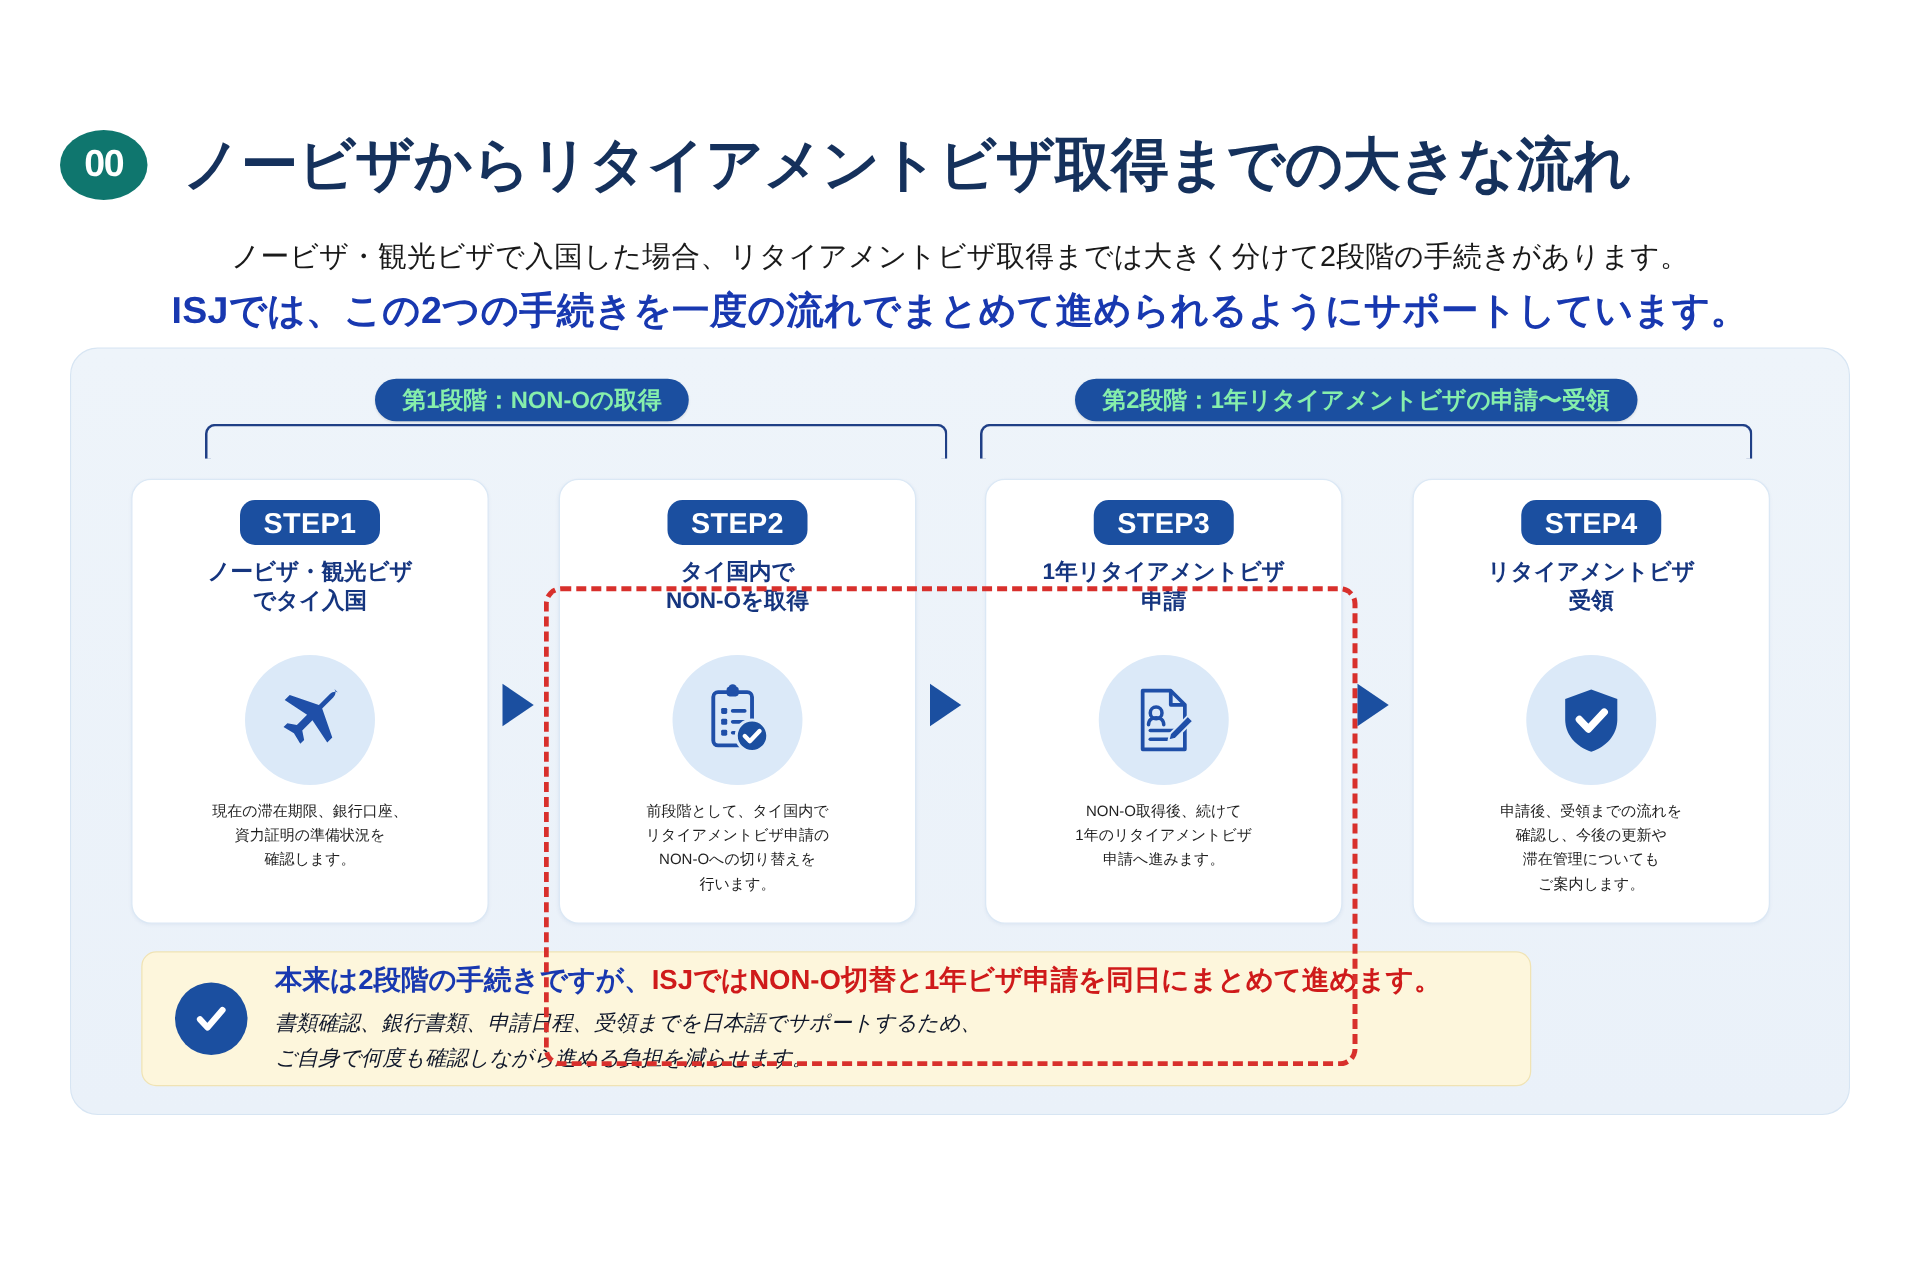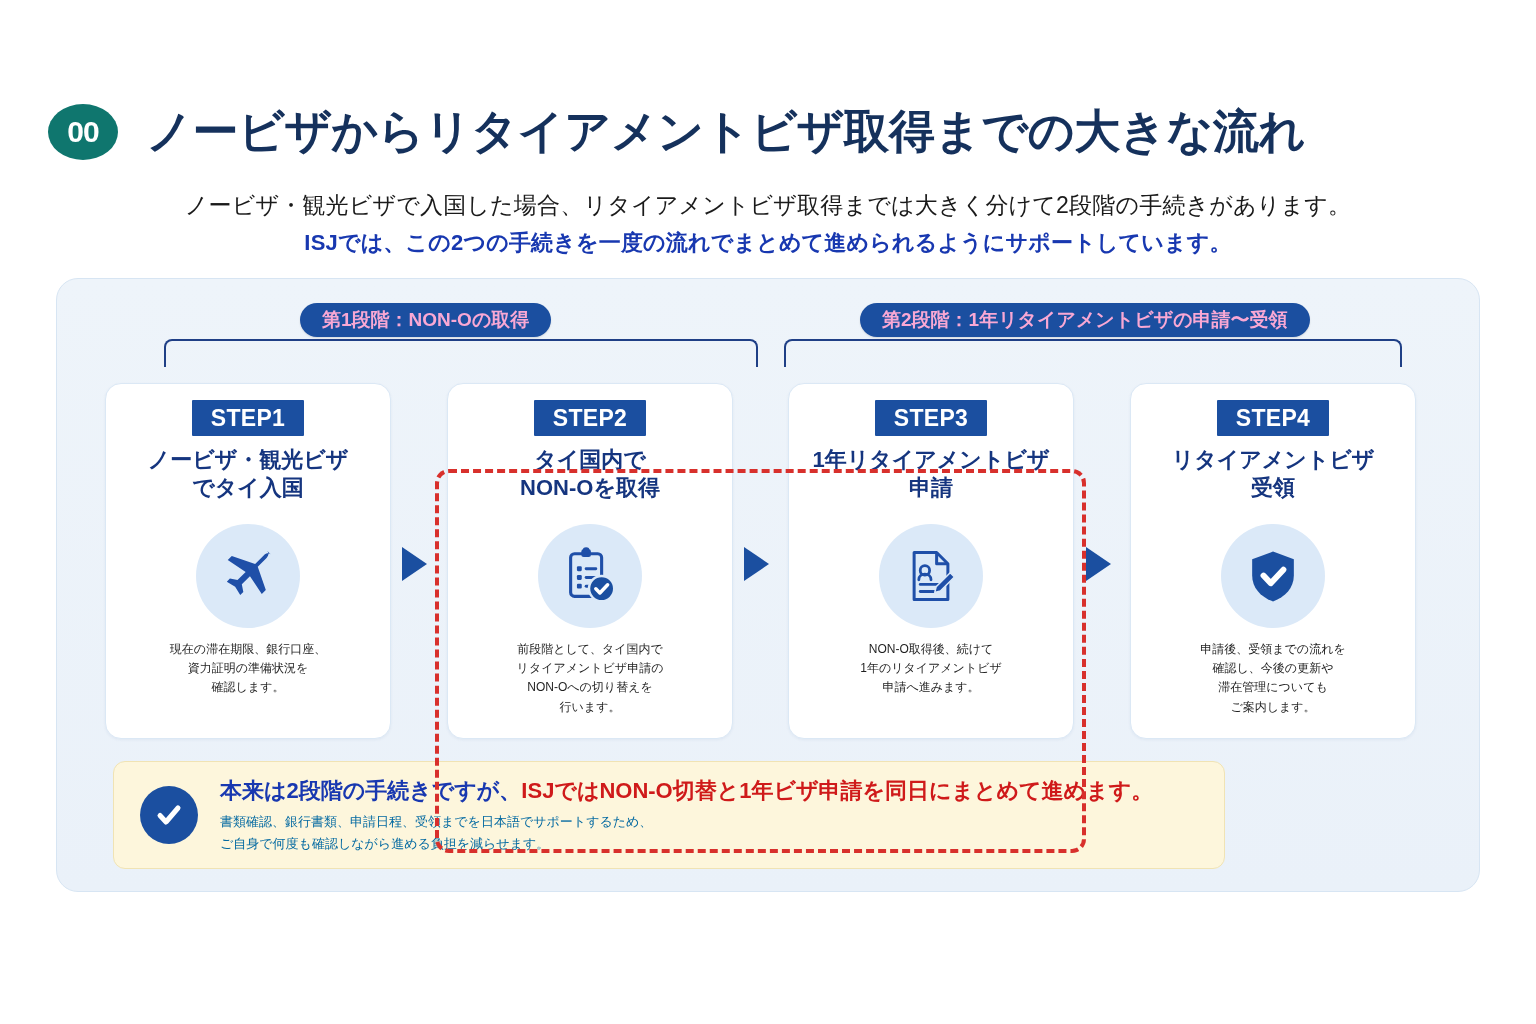--- a/index.html
+++ b/index.html
@@ -53,21 +53,21 @@
     text-align: center;
     font-size: 23px;
     color: #1a1a1a;
     letter-spacing: 0.2px;
   }
   .sub-line-2 {
     position: absolute;
     left: 0; right: 0;
     top: 228px;
     text-align: center;
-    font-size: 22px;
+    font-size: 30px;
     font-weight: bold;
     color: #1838b0;
     letter-spacing: 0.2px;
   }
 
   
   .panel {
     position: absolute;
     left: 56px;
     top: 278px;
@@ -77,21 +77,21 @@
     border: 1px solid #d7e5f3;
     border-radius: 22px;
   }
 
   
   .phase-pill {
     position: absolute;
     height: 34px;
     border-radius: 17px;
     background: #1b4fa0;
-    color: #f9a8d4;
+    color: #86efac;
     font-size: 19px;
     font-weight: bold;
     display: flex;
     align-items: center;
     justify-content: center;
     padding: 0 22px;
     white-space: nowrap;
     z-index: 4;
     box-shadow: 0 1px 2px rgba(0,0,0,.12);
   }
@@ -133,37 +133,37 @@
   .card.c4 { left: 1073px; }
 
   .step-pill {
     position: absolute;
     left: 50%;
     transform: translateX(-50%);
     top: 16px;
     height: 36px;
     min-width: 112px;
     padding: 15px 16px;
-    border-radius: 1px;
+    border-radius: 12px;
     background: #1b4fa0;
     color: #fff;
     font-size: 23px;
     font-weight: bold;
     display: flex;
     align-items: center;
     justify-content: center;
     letter-spacing: 0.3px;
   }
 
   .card-title {
     position: absolute;
     left: 8px; right: 8px;
     top: 62px;
     text-align: center;
-    font-size: 22px;
+    font-size: 18px;
     font-weight: bold;
     color: #15357f;
     line-height: 1.28;
   }
 
   .icon-wrap {
     position: absolute;
     left: 50%;
     transform: translateX(-50%);
     top: 140px;
@@ -243,23 +243,24 @@
   .note-head {
     font-size: 22px;
     font-weight: bold;
     line-height: 1.35;
     margin-bottom: 6px;
     white-space: nowrap;
   }
   .note-head .blue { color: #1838b0; }
   .note-head .red  { color: #cf1a1a; }
   .note-sub {
-    font-size: 13px;
-    color: #0369a1;
+    font-size: 17px;
+    color: #0f172a;
     line-height: 1.65;
+    font-style: italic;
   }
 </style>
 </head>
 <body>
 
 <div class="header">
   <div class="badge-00">00</div>
   <div class="page-title">ノービザからリタイアメントビザ取得までの大きな流れ</div>
 </div>
 

